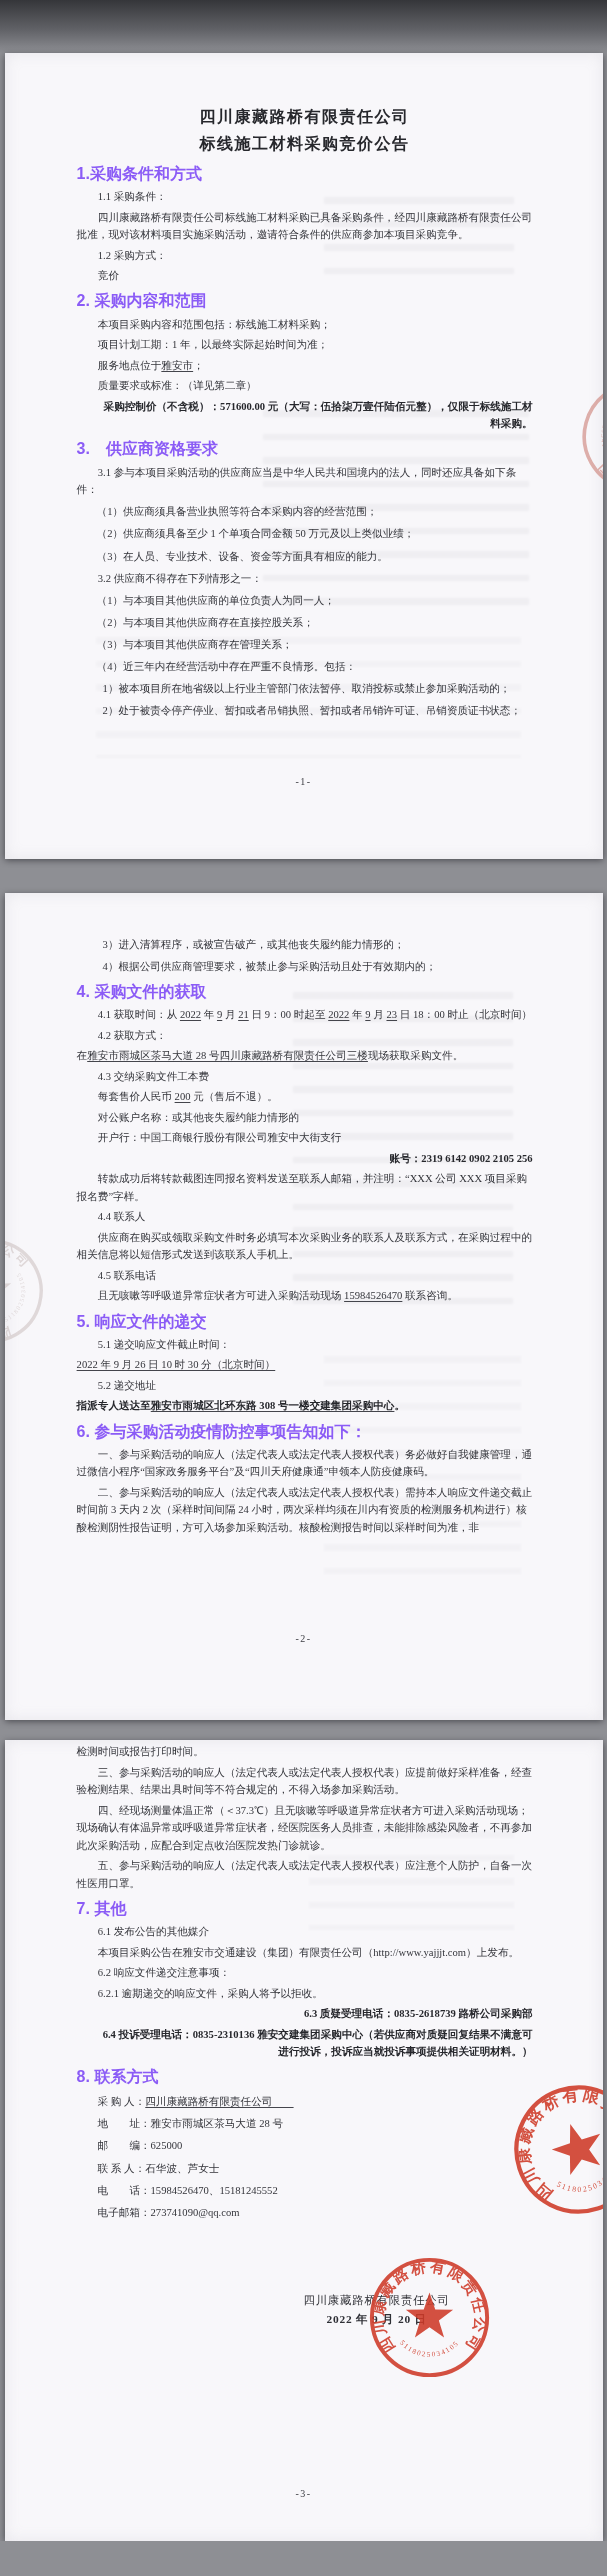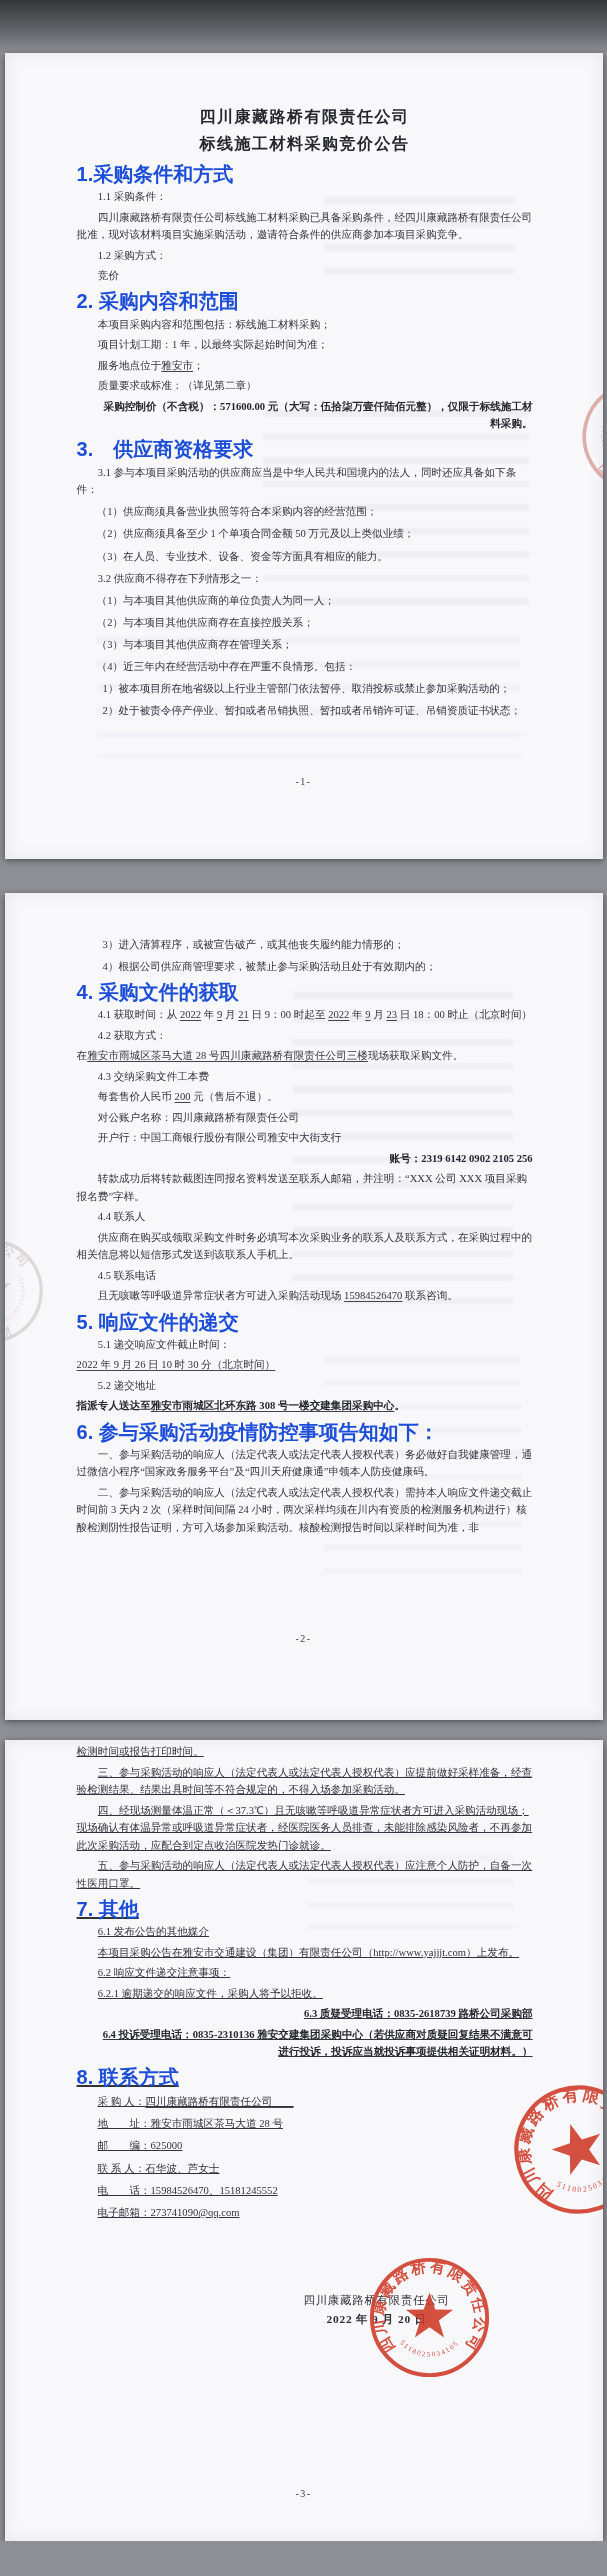--- a/index.html
+++ b/index.html
@@ -9,26 +9,26 @@
            background:linear-gradient(#35363a,#606166 55%,#8e8f94);}
   .botband{position:absolute;left:0;bottom:0;width:607px;height:35px;background:#8e8f94;}
   .page{position:absolute;left:4.6px;width:598px;background:#f8f7fa;overflow:hidden;
         box-shadow:0 1.5px 6.8px rgba(15,15,20,.55), inset 0 0 15px rgba(150,150,160,.16);}
   .page-1{top:53px;height:806px;}
   .page-2{top:893px;height:827px;}
   .page-3{top:1740px;height:801px;}
   .content{position:relative;padding:0 70px 0 72px;font-size:10.6px;line-height:17.5px;}
   .page-1 .content{padding-top:49px;}
   .page-2 .content{padding-top:38px;}
-  .page-3 .content{text-decoration:underline;}
+  .page-3 .content{}
   .blk{position:relative;}
   .t1{font-family:"Liberation Sans",sans-serif;font-weight:bold;font-size:16px;line-height:26px;
       text-align:center;letter-spacing:1.5px;color:#26272c;margin:1.5px 0;}
-  .h{font-family:"Liberation Sans",sans-serif;font-weight:bold;font-size:20px;line-height:20.5px;
-     color:#1d4ed8;margin:6.8px 0 3.8px 0;}
+  .h{font-family:"Liberation Sans",sans-serif;font-weight:bold;font-size:16px;line-height:20.5px;
+     color:#8b5cf6;margin:6.8px 0 3.8px 0;}
   .p{text-indent:2em;margin:3px 0;}
   .p0{text-indent:0;margin:3px 0;}
   .it{padding-left:20px;margin:4.6px 0;}
   .it2{padding-left:26px;margin:4.6px 0;}
   .ct{padding-left:21px;margin:2.3px 0;line-height:20px;}
   .u{text-decoration:underline;text-underline-offset:2.3px;text-decoration-color:#44454c;}
   .bold{font-weight:bold;color:#26272c;text-align:right;}
   .pagenum{position:absolute;left:0;right:0;text-align:center;font-size:10px;color:#3b3c42;letter-spacing:1.5px;}
   .page-1 .pagenum{top:723px;}
   .page-2 .pagenum{top:740px;}
@@ -106,21 +106,21 @@
     <div class="ghost" style="left:319px;top:463px;width:197px;height:220px;opacity:.3;"></div>
     <div class="content">
         <div class="blk it2"><span>3）进入清算程序，或被宣告破产，或其他丧失履约能力情形的；</span></div>
         <div class="blk it2"><span>4）根据公司供应商管理要求，被禁止参与采购活动且处于有效期内的；</span></div>
         <div class="blk h"><span>4. 采购文件的获取</span></div>
         <div class="blk p"><span>4.1 获取时间：从 </span><span class="u">2022</span><span> 年 </span><span class="u">9</span><span> 月 </span><span class="u">21</span><span> 日 9：00 时起至 </span><span class="u">2022</span><span> 年 </span><span class="u">9</span><span> 月 </span><span class="u">23</span><span> 日 18：00 时止（北京时间）</span></div>
         <div class="blk p"><span>4.2 获取方式：</span></div>
         <div class="blk p0"><span>在</span><span class="u">雅安市雨城区茶马大道 28 号四川康藏路桥有限责任公司三楼</span><span>现场获取采购文件。</span></div>
         <div class="blk p"><span>4.3 交纳采购文件工本费</span></div>
         <div class="blk p"><span>每套售价人民币 </span><span class="u">200</span><span> 元（售后不退）。</span></div>
-        <div class="blk p"><span>对公账户名称：四川康藏路桥有限责任公司</span></div>
+        <div class="blk p"><span>对公账户名称：或其他丧失履约能力情形的</span></div>
         <div class="blk p"><span>开户行：中国工商银行股份有限公司雅安中大街支行</span></div>
         <div class="blk p bold"><span class="bold">账号：2319 6142 0902 2105 256</span></div>
         <div class="blk p"><span>转款成功后将转款截图连同报名资料发送至联系人邮箱，并注明：“XXX 公司 XXX 项目采购报名费”字样。</span></div>
         <div class="blk p"><span>4.4 联系人</span></div>
         <div class="blk p"><span>供应商在购买或领取采购文件时务必填写本次采购业务的联系人及联系方式，在采购过程中的相关信息将以短信形式发送到该联系人手机上。</span></div>
         <div class="blk p"><span>4.5 联系电话</span></div>
         <div class="blk p"><span>且无咳嗽等呼吸道异常症状者方可进入采购活动现场 </span><span class="u">15984526470</span><span> 联系咨询。</span></div>
         <div class="blk h"><span>5. 响应文件的递交</span></div>
         <div class="blk p"><span>5.1 递交响应文件截止时间：</span></div>
         <div class="blk p0"><span class="u">2022 年 9 月 26 日 10 时 30 分（北京时间）</span></div>

